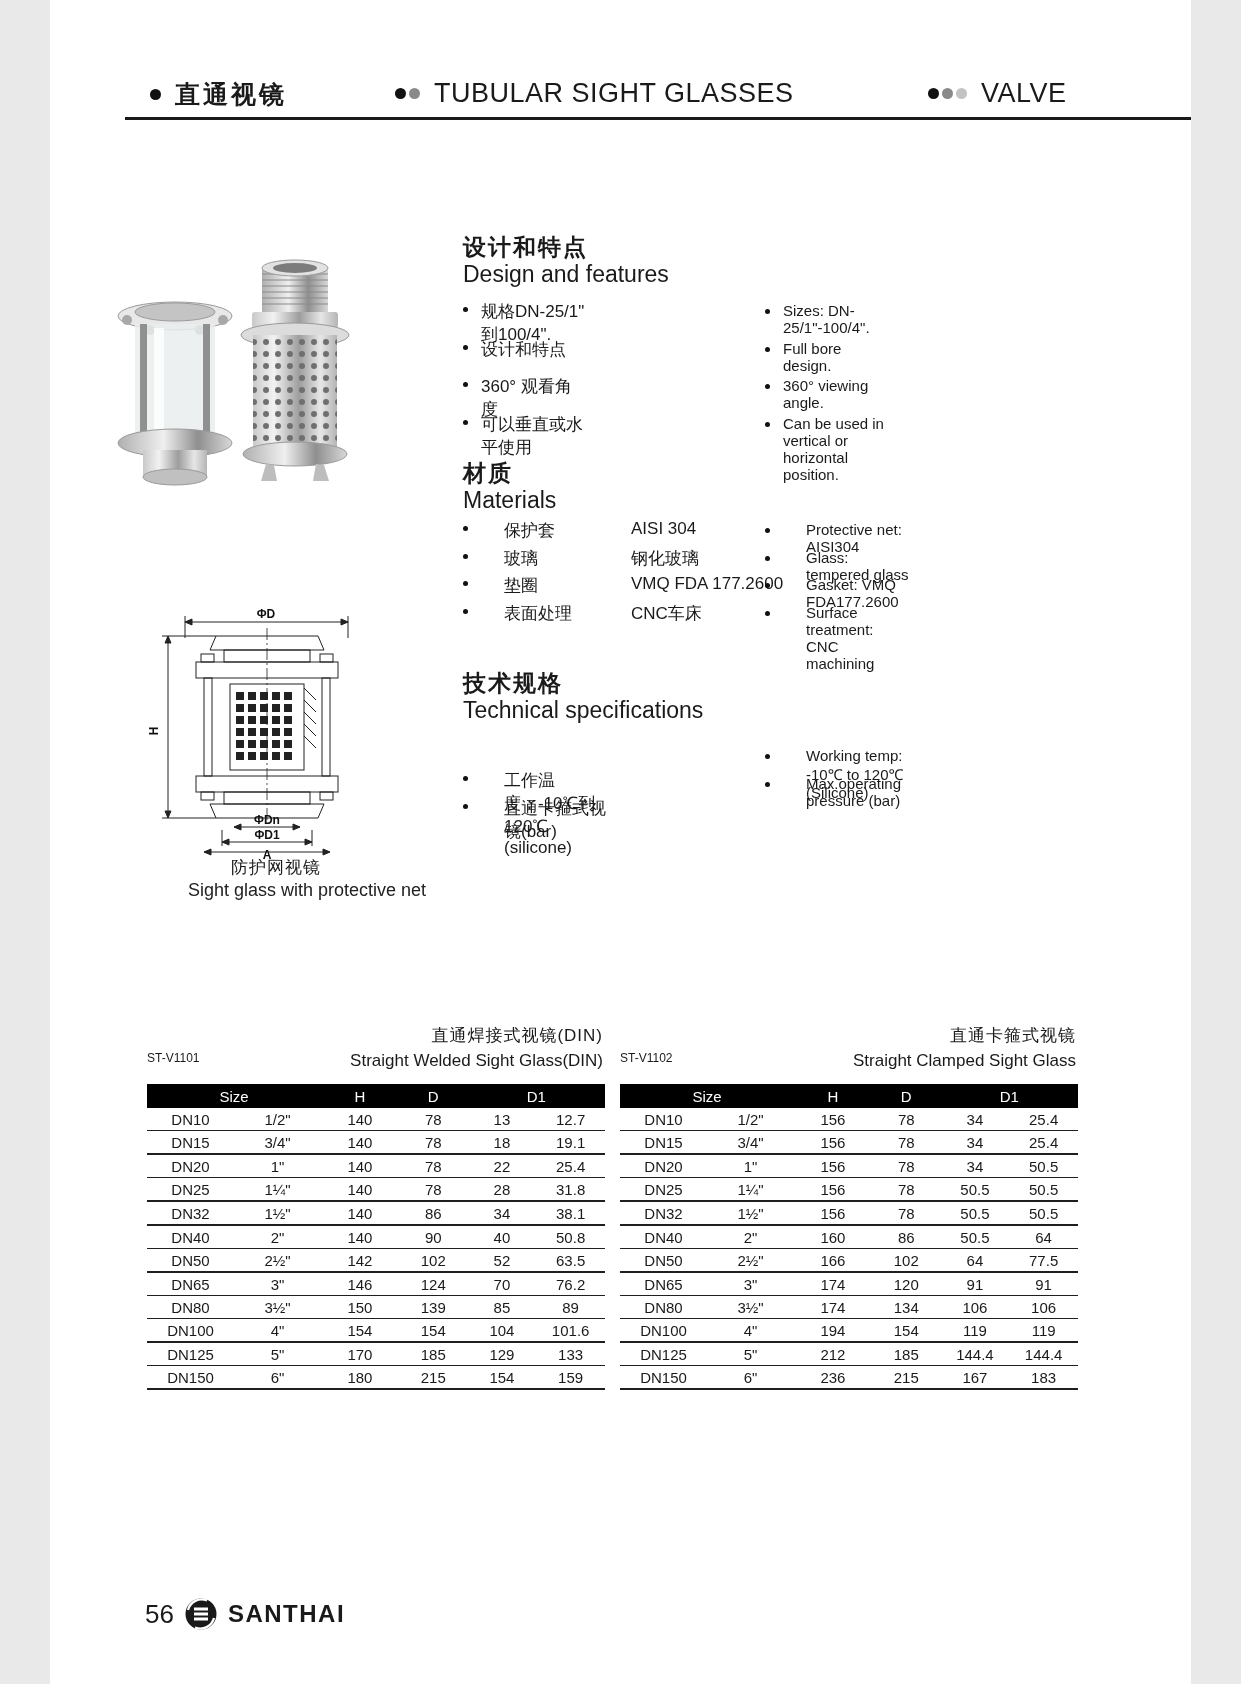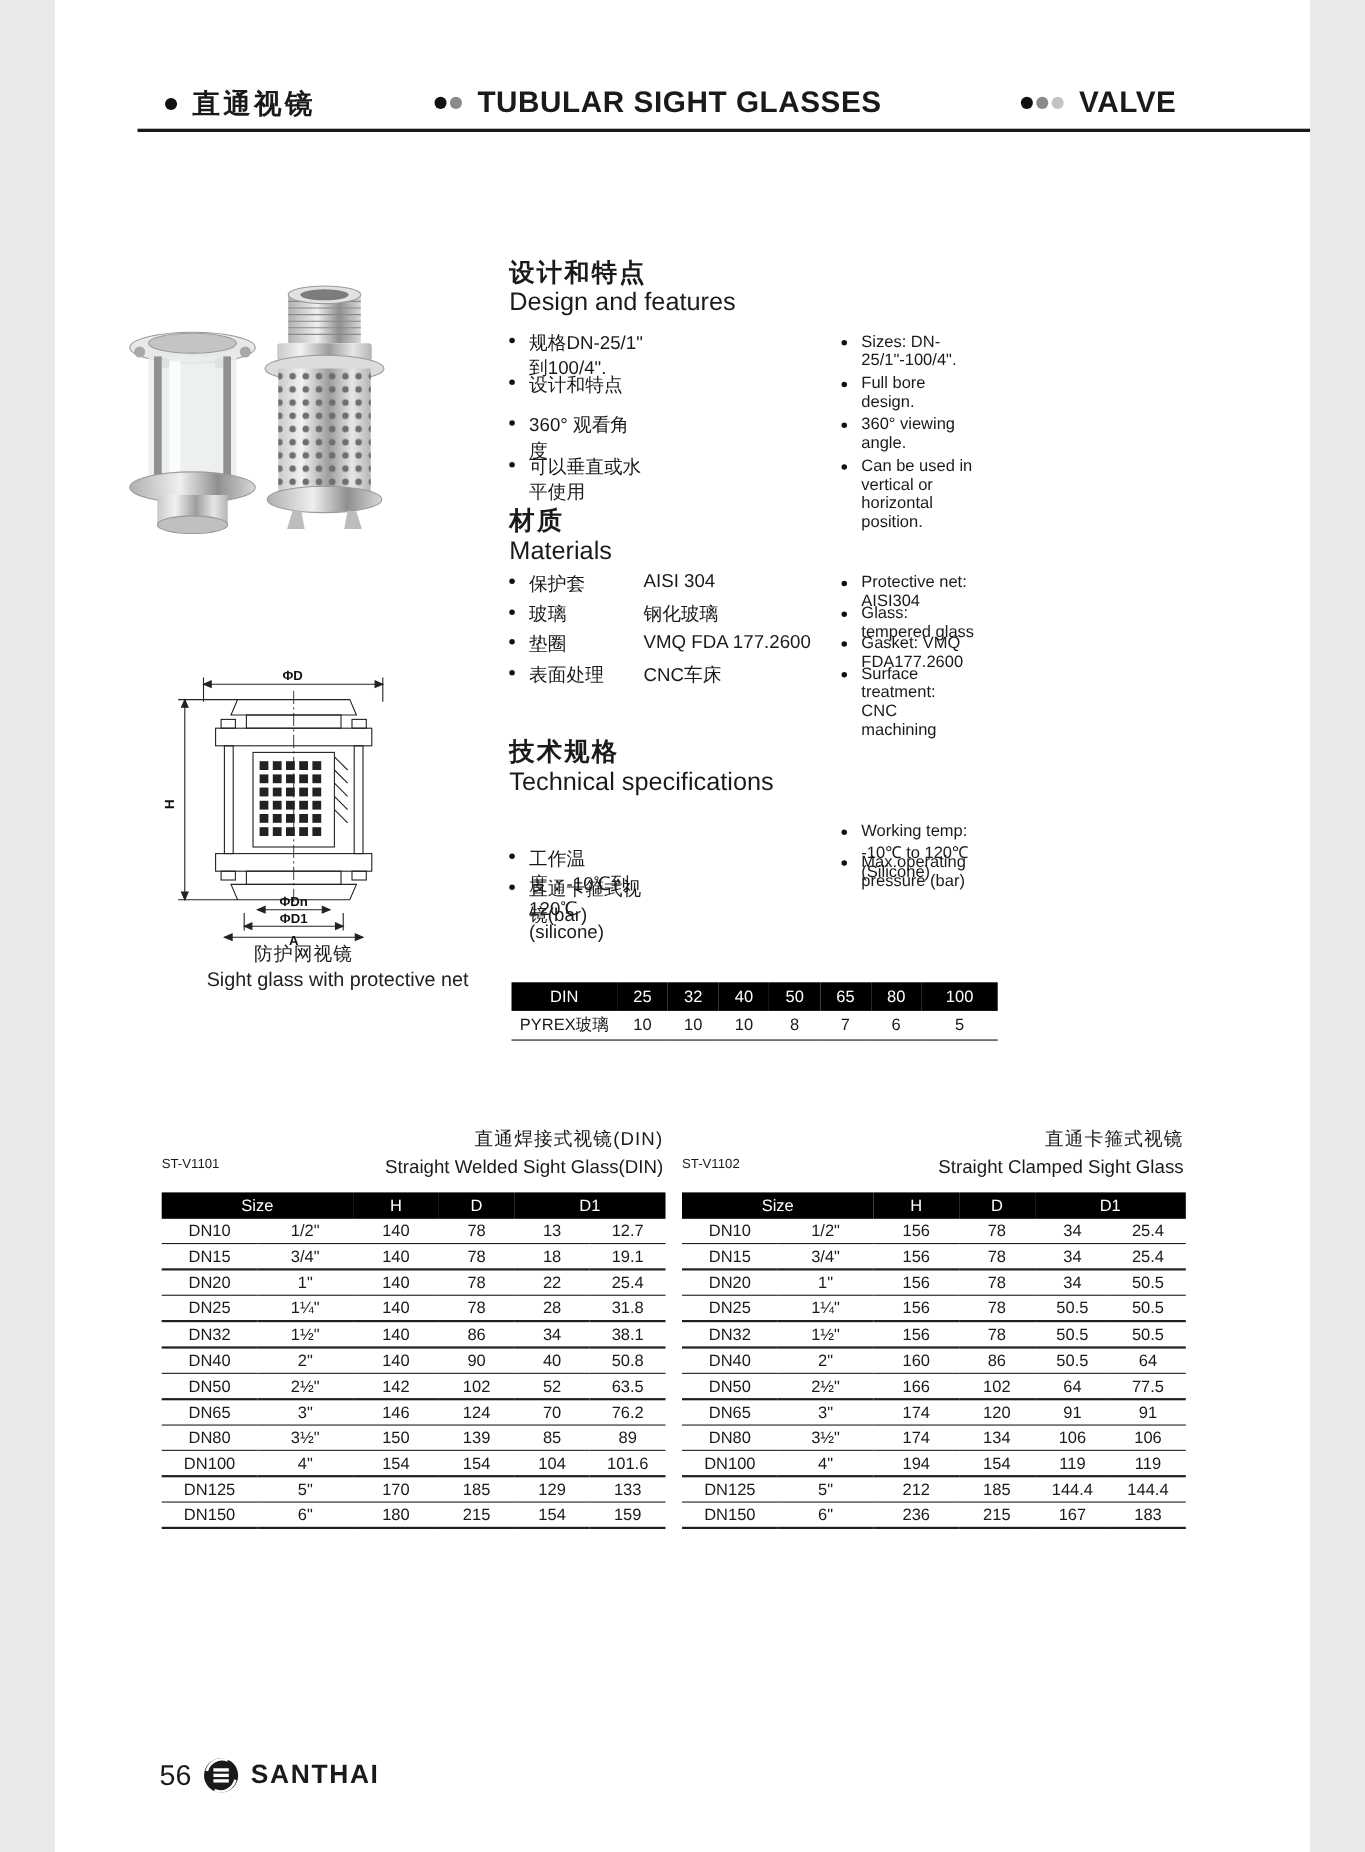--- a/index.html
+++ b/index.html
@@ -8,21 +8,21 @@
     position:relative; width:1141px; height:1684px; margin:0 auto;
     background:#ffffff; overflow:hidden;
     font-family:"Liberation Sans", sans-serif; color:#1a1a1a;
   }
   
   .hdr-group { position:absolute; top:78px; display:flex; align-items:center; gap:10px; }
   .hg-zh { left:100px; }
   .hg-en { left:345px; }
   .hg-brand { left:878px; }
   .hdr-zh-text { font-size:25px; font-weight:bold; letter-spacing:3px; }
-  .hdr-en-text, .hdr-brand-text { font-size:27px; font-weight:bold; letter-spacing:0.5px; }
+  .hdr-en-text, .hdr-brand-text { font-size:27px; font-weight:normal; letter-spacing:0.5px; }
   .dots { display:flex; gap:3px; align-items:center; margin-right:4px; }
   .dot-c { width:11px; height:11px; border-radius:50%; display:inline-block; }
   .d-black { background:#111; } .d-gray { background:#8a8a8a; } .d-light { background:#c3c3c3; }
   .hdr-rule { position:absolute; left:75px; top:117px; width:1090px; height:2.5px; background:#1a1a1a; }
 
   
   .photos { position:absolute; left:30px; top:240px; }
   .drawing { position:absolute; left:88px; top:608px; }
   .draw-caption-zh { position:absolute; left:88px; top:856px; width:276px; text-align:center;
                      font-size:17px; letter-spacing:1px; }
@@ -36,21 +36,21 @@
   .t-mat-zh { left:413px; top:458px; }   .t-mat-en { left:413px; top:487px; }
   .t-tech-zh { left:413px; top:668px; }  .t-tech-en { left:413px; top:697px; }
 
   .bullets { position:absolute; }
   .bullet { display:flex; align-items:flex-start; }
   .bullet .dot { width:5px; height:5px; border-radius:50%; background:#111; flex:0 0 auto;
                  margin:7px 13px 0 0; }
   .bullets.zh { font-size:17px; }
   .bullets.en { font-size:15px; }
   .sp-lg .bullet { height:37.5px; }
-  .sp-sm .bullet { height:27.5px; }
+  .sp-sm .bullet { height:27.5px;gap:23px; }
   .b-design-zh { left:413px; top:300px; }
   .b-design-en { left:715px; top:302px; }
   .b-mat-zh { left:413px; top:519px; }
   .b-mat-en { left:715px; top:521px; }
   .b-tech-zh { left:413px; top:745px;margin-top:24px; }
   .b-tech-en { left:715px; top:747px; }
   .bullet .part.p0 { display:inline-block; width:104px; }
 
   
   .din-table { position:absolute; left:415px; top:893px; width:442px; border-collapse:collapse;
@@ -378,44 +378,20 @@
       <div class="bullet">
         <span class="dot"></span>
         <span class="part p0">Working temp: -10℃ to 120℃  (Silicone)</span>
       </div>
       <div class="bullet">
         <span class="dot"></span>
         <span class="part p0">Max.operating pressure (bar)</span>
       </div>
     </div>
 
-  <table class="din-table">
-    <tbody>
-      <tr class="din-head">
-          <td>DIN</td>
-          <td>25</td>
-          <td>32</td>
-          <td>40</td>
-          <td>50</td>
-          <td>65</td>
-          <td>80</td>
-          <td>100</td>
-        </tr>
-      <tr class="din-row">
-          <td>PYREX玻璃</td>
-          <td>10</td>
-          <td>10</td>
-          <td>10</td>
-          <td>8</td>
-          <td>7</td>
-          <td>6</td>
-          <td>5</td>
-        </tr>
-    </tbody>
-  </table>
 
   <div class="spec-table st-1">
     <div class="tt-zh">直通焊接式视镜(DIN)</div>
     <div class="tt-model">ST-V1101</div>
     <div class="tt-en">Straight Welded Sight Glass(DIN)</div>
     <table>
       <colgroup>
           <col class="c-dn">
           <col class="c-in">
           <col class="c-h">

